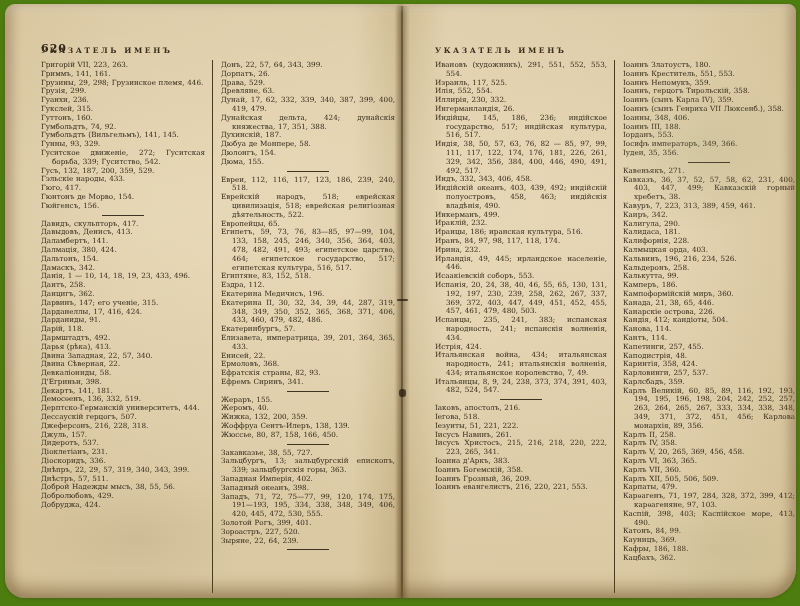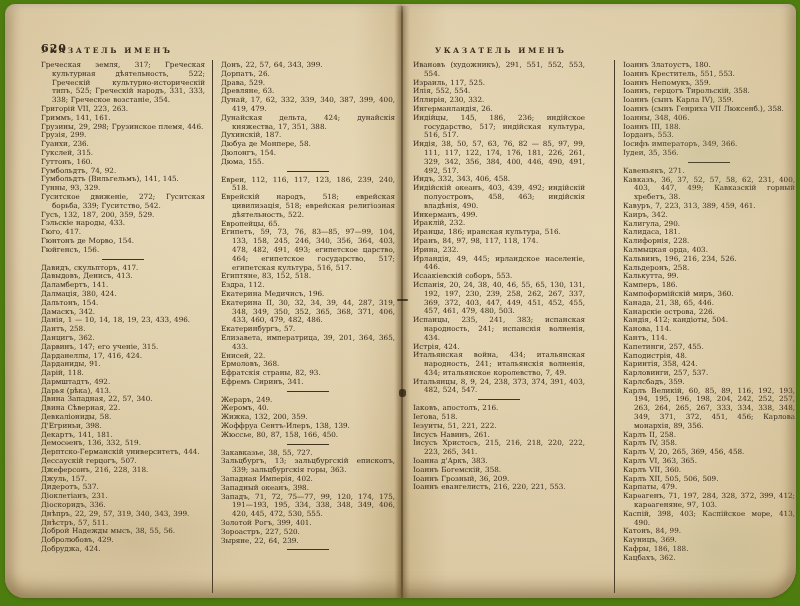--- a/index.html
+++ b/index.html
@@ -34,21 +34,20 @@
 </style>
 </head>
 <body>
 
 <div class="scan">
   <div class="book">
 
     <div class="pagenum" style="left:36px;">620</div>
     <div class="runtitle" style="left:36px;width:354px;">УКАЗАТЕЛЬ ИМЕНЪ</div>
     <div class="col" style="left:36px;width:164px;">
-        <div class="entry">Греческая земля, 317; Греческая культурная дѣятельность, 522; Греческій культурно-историческій типъ, 525; Греческій народъ, 331, 333, 338; Греческое возстаніе, 354.</div>
         <div class="entry">Григорій VII, 223, 263.</div>
         <div class="entry">Гриммъ, 141, 161.</div>
         <div class="entry">Грузины, 29, 298; Грузинское племя, 446.</div>
         <div class="entry">Грузія, 299.</div>
         <div class="entry">Гуанхи, 236.</div>
         <div class="entry">Гукслей, 315.</div>
         <div class="entry">Гуттонъ, 160.</div>
         <div class="entry">Гумбольдтъ, 74, 92.</div>
         <div class="entry">Гумбольдтъ (Вильгельмъ), 141, 145.</div>
         <div class="entry">Гунны, 93, 329.</div>
@@ -114,21 +113,21 @@
         <div class="entry">Ездра, 112.</div>
         <div class="entry">Екатерина Медичисъ, 196.</div>
         <div class="entry">Екатерина II, 30, 32, 34, 39, 44, 287, 319, 348, 349, 350, 352, 365, 368, 371, 406, 433, 460, 479, 482, 486.</div>
         <div class="entry">Екатеринбургъ, 57.</div>
         <div class="entry">Елизавета, императрица, 39, 201, 364, 365, 433.</div>
         <div class="entry">Енисей, 22.</div>
         <div class="entry">Ермоловъ, 368.</div>
         <div class="entry">Ефратскія страны, 82, 93.</div>
         <div class="entry">Ефремъ Сиринъ, 341.</div>
         <div class="sep"></div>
-        <div class="entry">Жераръ, 249.</div>
+        <div class="entry">Жераръ, 155.</div>
         <div class="entry">Жеромъ, 40.</div>
         <div class="entry">Жижка, 132, 200, 359.</div>
         <div class="entry">Жоффруа Сентъ-Илеръ, 138, 139.</div>
         <div class="entry">Жюссье, 80, 87, 158, 166, 450.</div>
         <div class="sep"></div>
         <div class="entry">Закавказье, 38, 55, 727.</div>
         <div class="entry">Зальцбургъ, 13; зальцбургскій епископъ, 339; зальцбургскія горы, 363.</div>
         <div class="entry">Западная Имперія, 402.</div>
         <div class="entry">Западный океанъ, 398.</div>
         <div class="entry">Западъ, 71, 72, 75—77, 99, 120, 174, 175, 191—193, 195, 334, 338, 348, 349, 406, 420, 445, 472, 530, 555.</div>
@@ -137,21 +136,21 @@
         <div class="entry">Зыряне, 22, 64, 239.</div>
         <div class="sep"></div>
       </div>
 
     <div class="gutter"></div>
     <div class="stitch s1"></div>
     <div class="stitch s2"></div>
 
     <div class="runtitle" style="left:430px;width:360px;">УКАЗАТЕЛЬ ИМЕНЪ</div>
     <div class="pagenum" style="left:784px;width:44px;text-align:right;">621</div>
-    <div class="col" style="left:408px;width:172px;">
+    <div class="col" style="left:430px;width:172px;">
         <div class="entry">Ивановъ (художникъ), 291, 551, 552, 553, 554.</div>
         <div class="entry">Израиль, 117, 525.</div>
         <div class="entry">Илія, 552, 554.</div>
         <div class="entry">Иллирія, 230, 332.</div>
         <div class="entry">Ингерманландія, 26.</div>
         <div class="entry">Индійцы, 145, 186, 236; индійское государство, 517; индійская культура, 516, 517.</div>
         <div class="entry">Индія, 38, 50, 57, 63, 76, 82 — 85, 97, 99, 111, 117, 122, 174, 176, 181, 226, 261, 329, 342, 356, 384, 400, 446, 490, 491, 492, 517.</div>
         <div class="entry">Индъ, 332, 343, 406, 458.</div>
         <div class="entry">Индійскій океанъ, 403, 439, 492; индійскій полуостровъ, 458, 463; индійскія владѣнія, 490.</div>
         <div class="entry">Инкерманъ, 499.</div>

